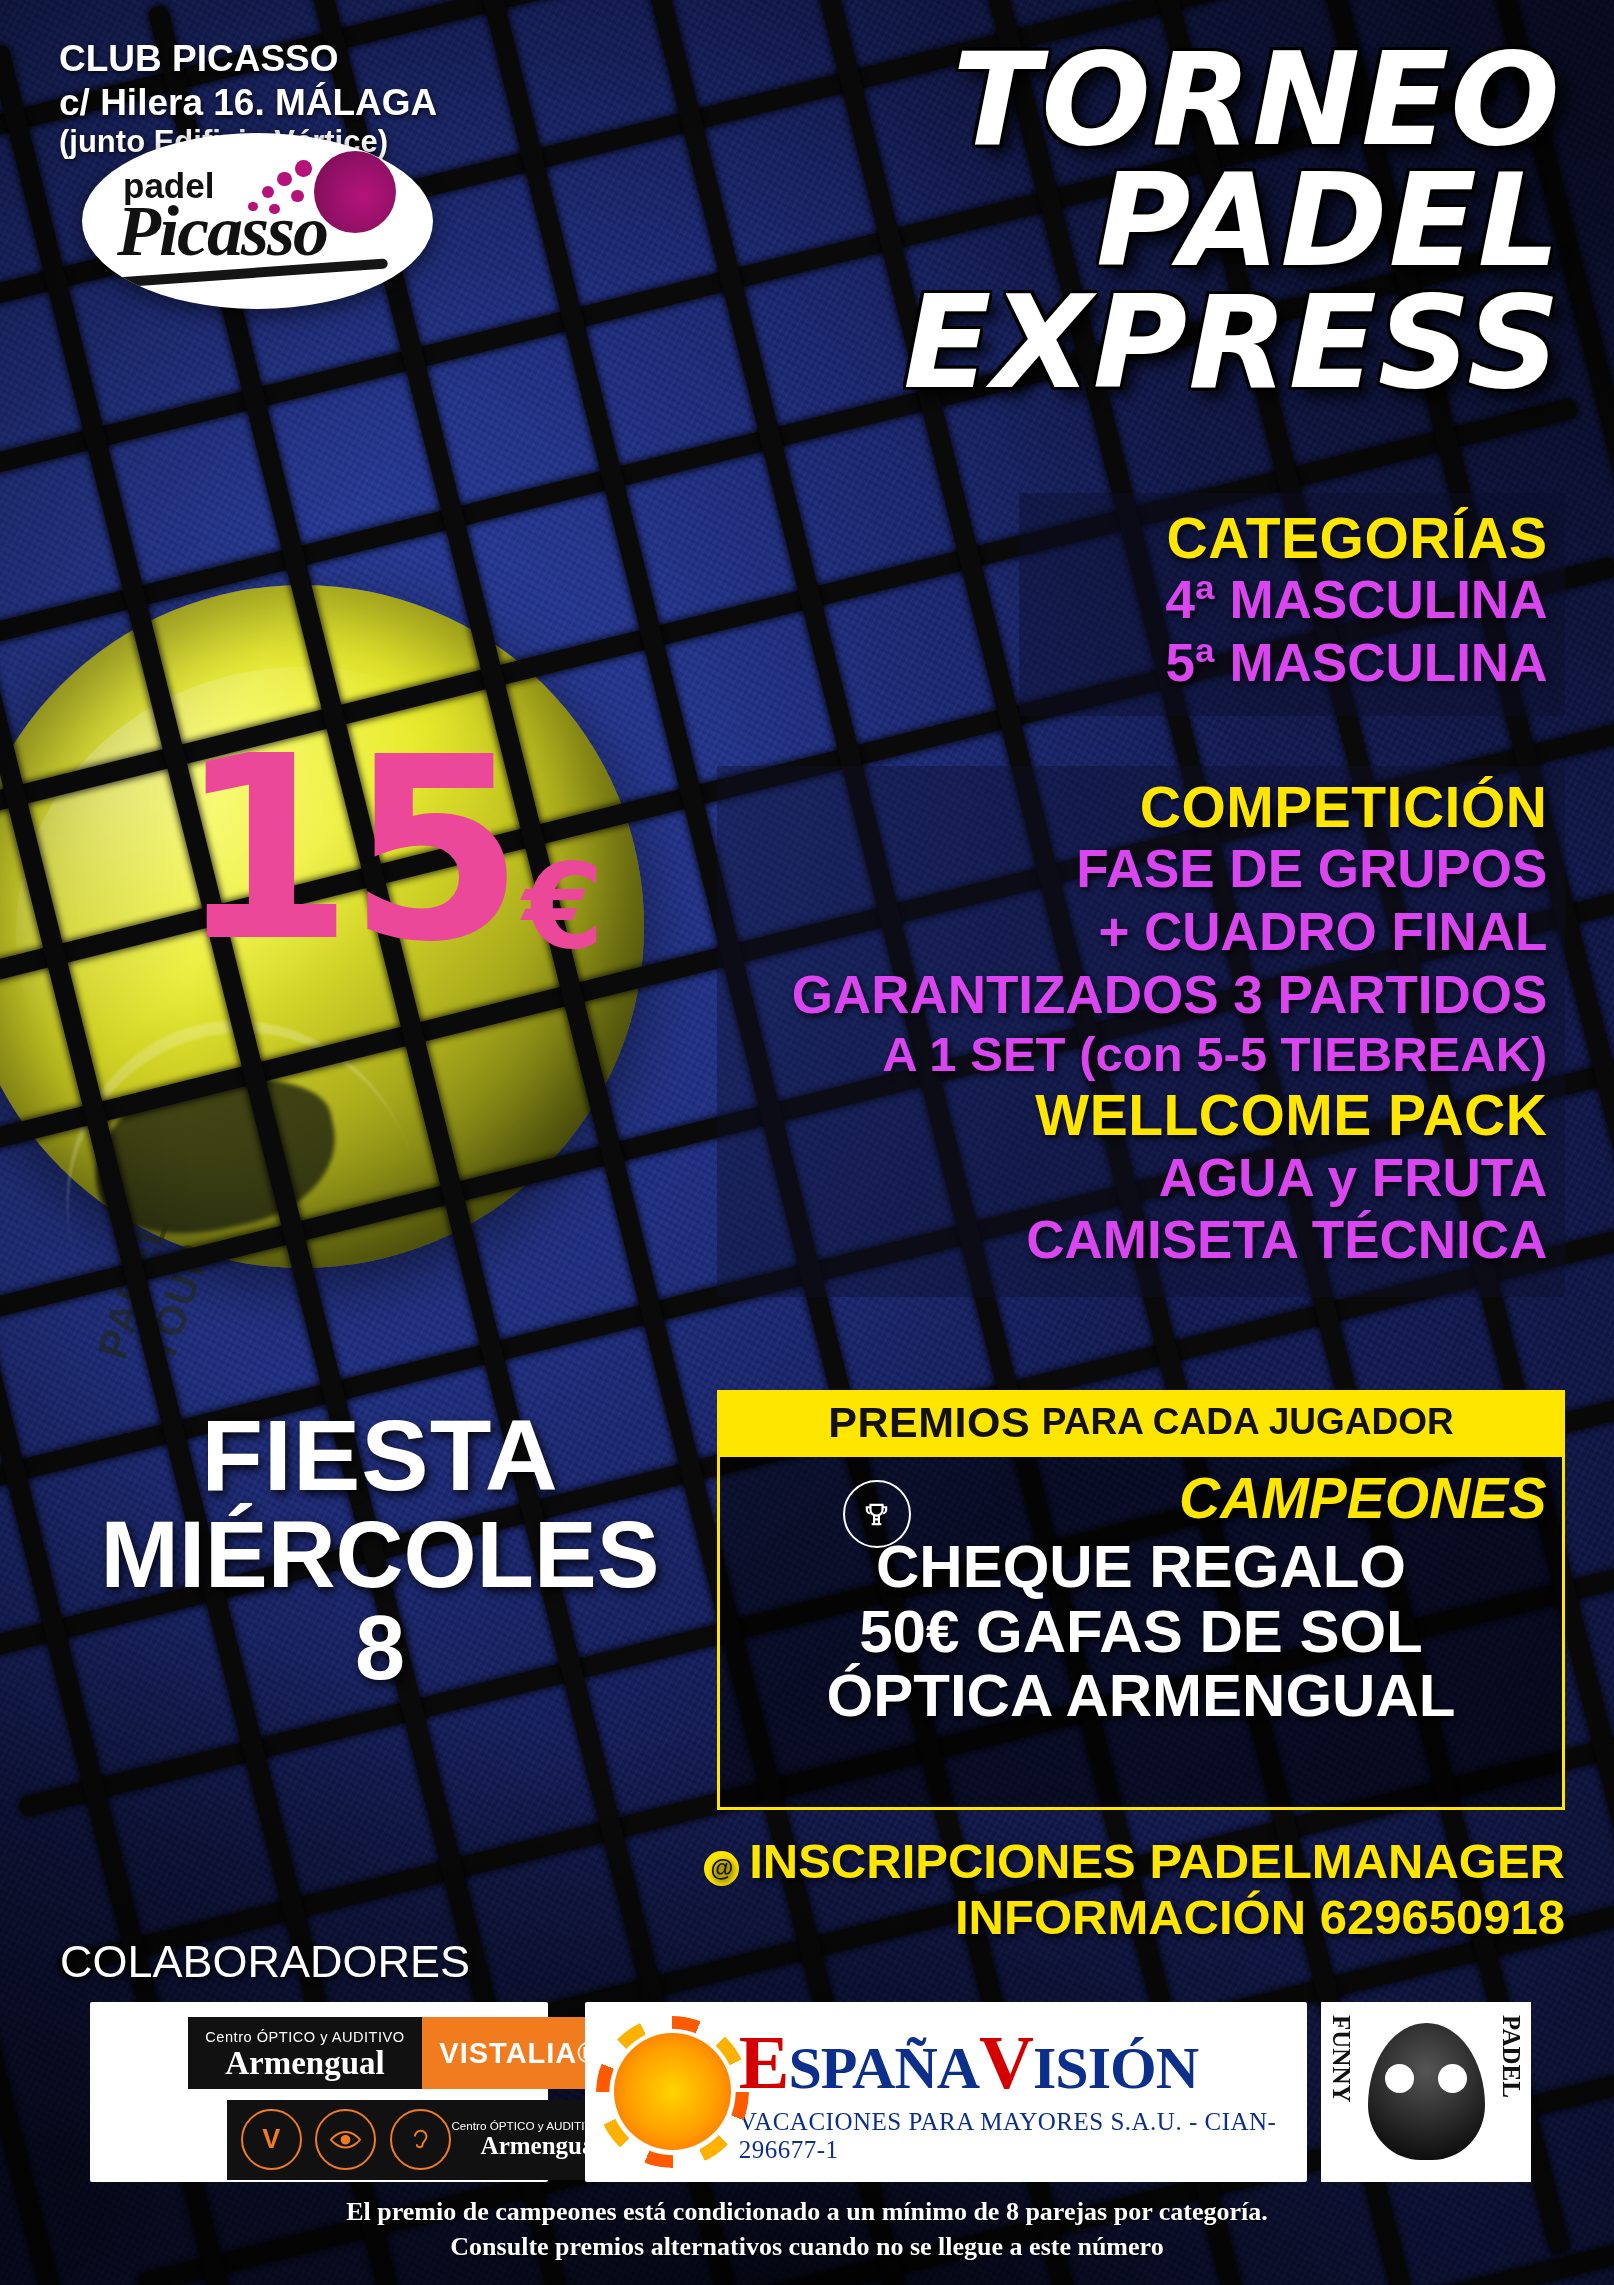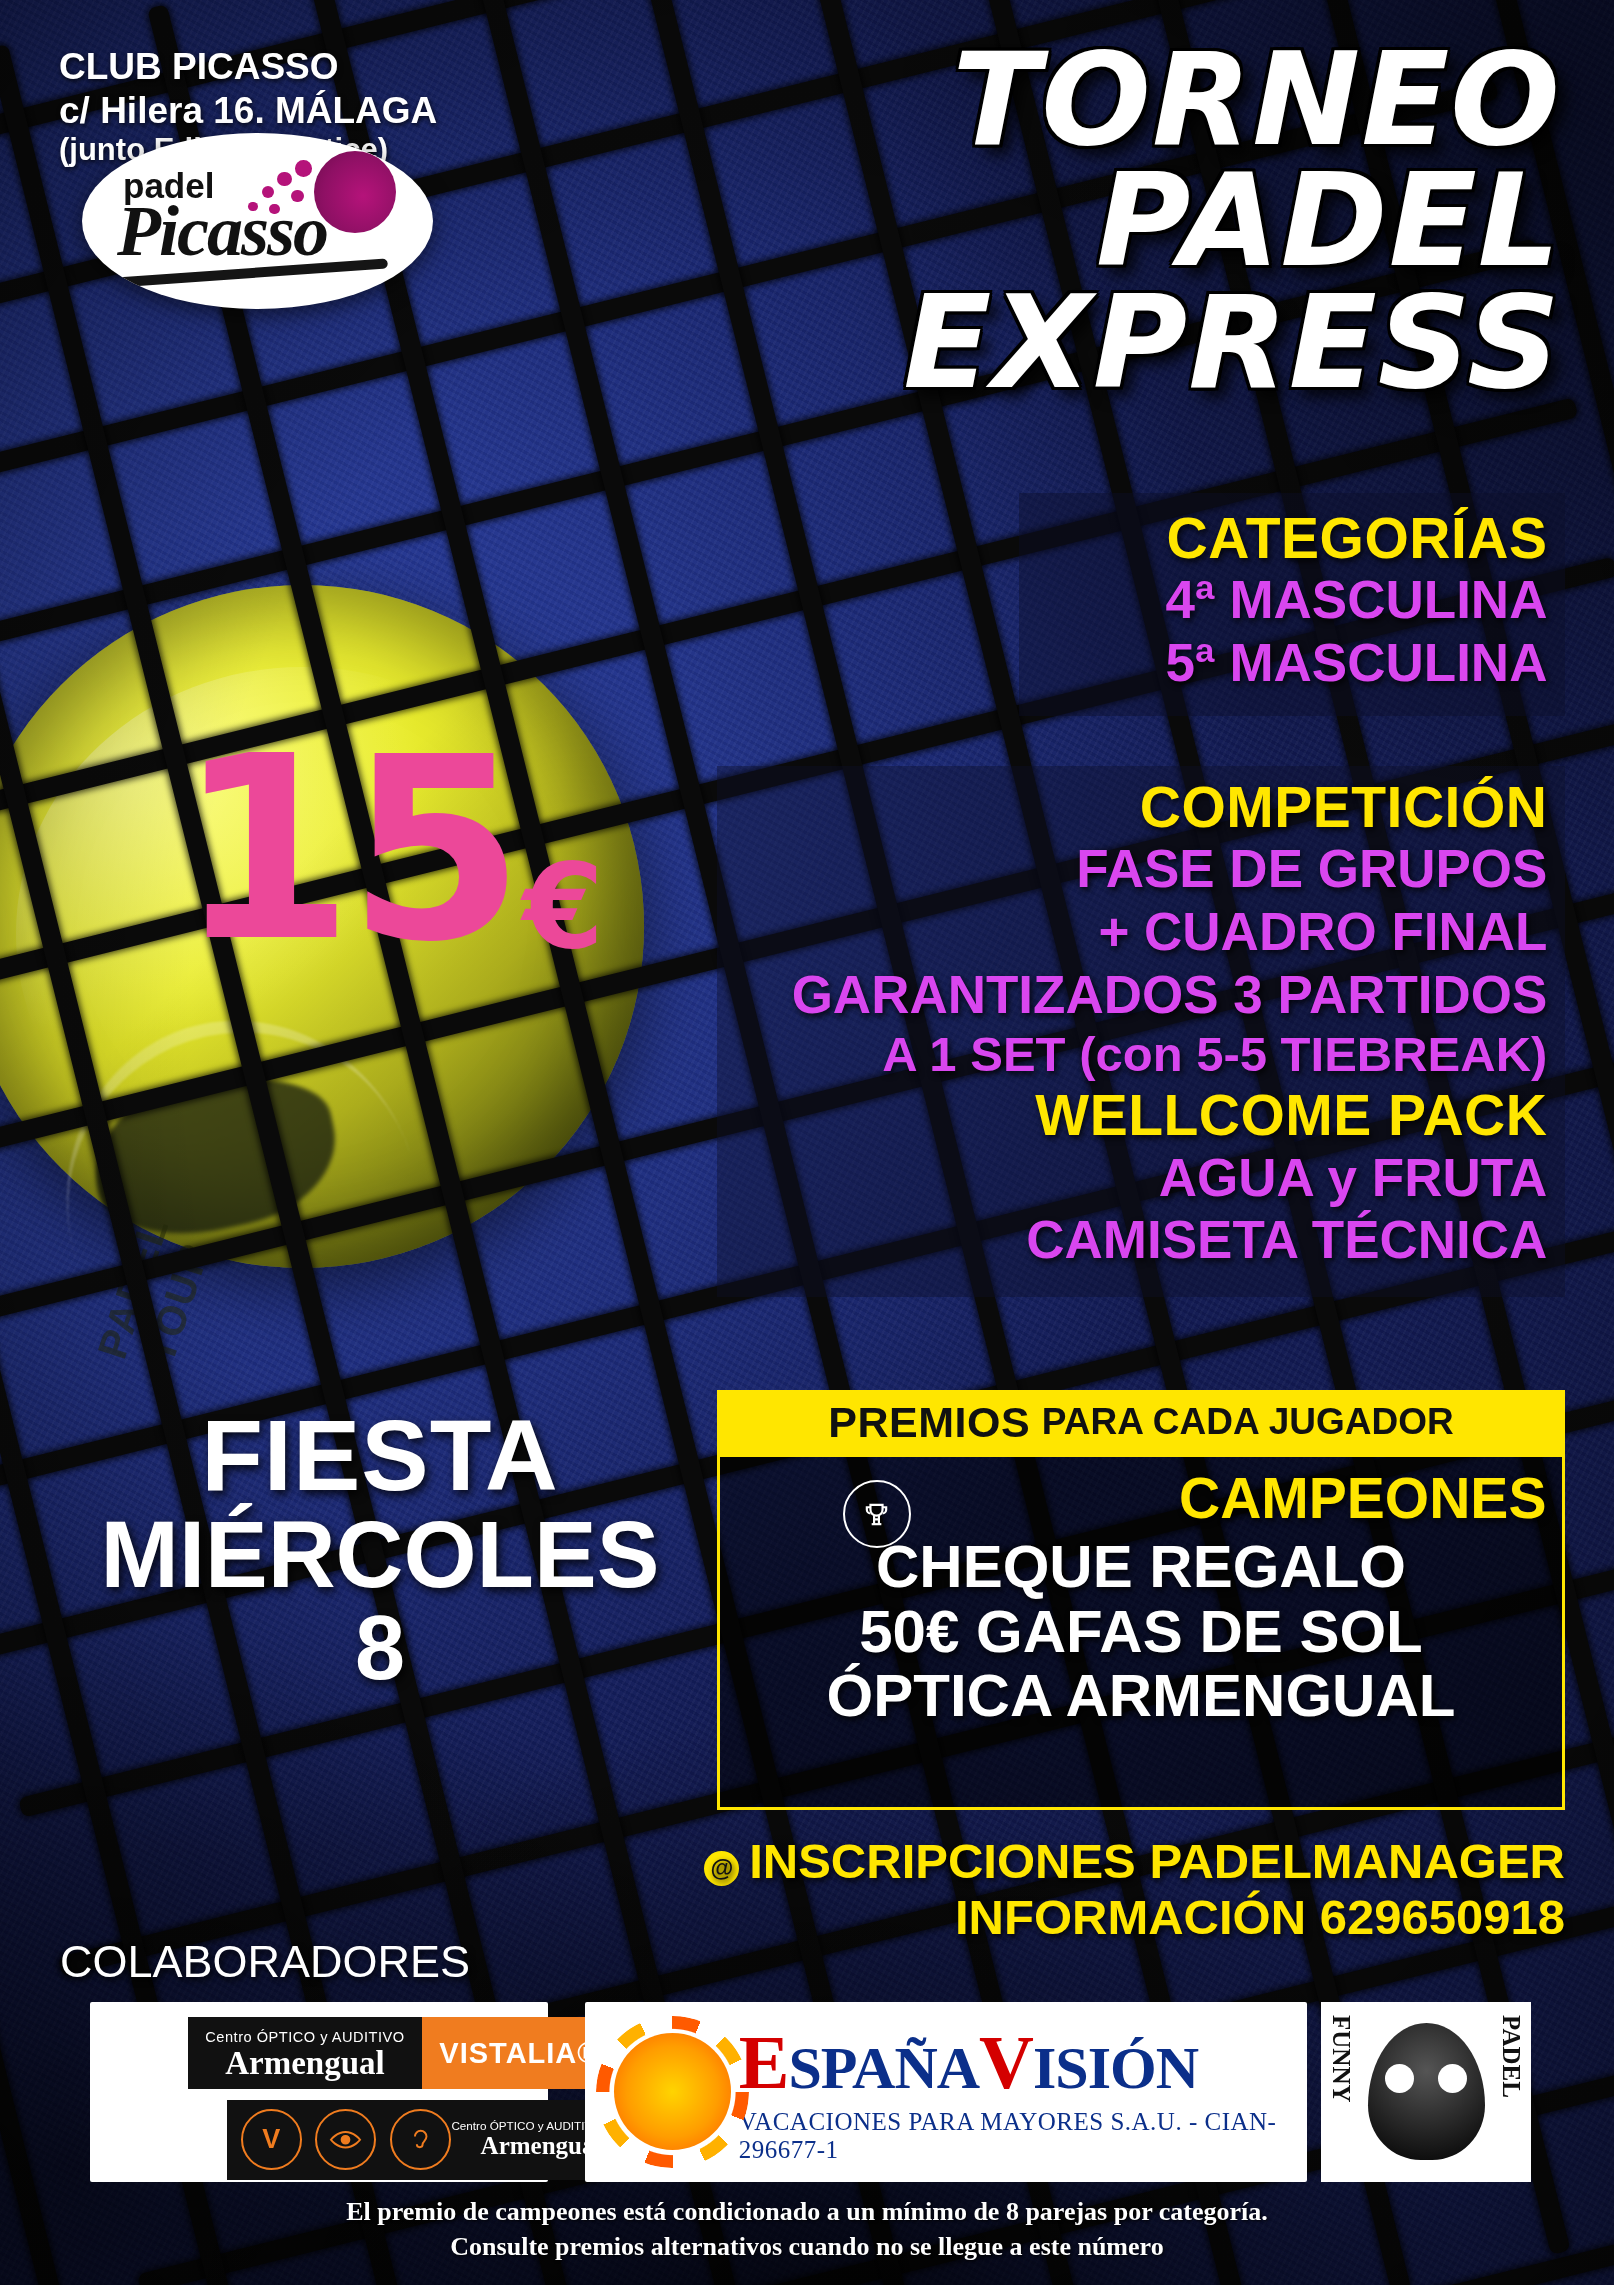--- a/index.html
+++ b/index.html
@@ -97,21 +97,21 @@
   .net .v{top:0;bottom:0;width:19.5px;}
   .net-knots{position:absolute;inset:0;}
   .bg-vignette{
     position:absolute;inset:0;
     background:radial-gradient(ellipse 85% 75% at 50% 45%, rgba(0,0,0,0) 45%, rgba(0,0,0,.55) 100%);
   }
 
   
   .layer{position:absolute;inset:0;}
 
-  .club-block{position:absolute;left:59px;top:45px;width:546px;}
+  .club-block{position:absolute;left:59px;top:37px;width:546px;}
   .club-line{
     color:#fff;font-weight:bold;font-size:37px;line-height:1.18;
     text-shadow:1px 2px 4.9px rgba(0,0,0,.8);
   }
   .club-line.small{font-size:31px;}
 
   .logo-oval{
     position:absolute;left:82px;top:133px;
     width:351px;height:176px;background:#fff;border-radius:50%;
     box-shadow:0 5.9px 21.5px rgba(0,0,0,.55);
@@ -410,21 +410,21 @@
       <div class="f2">MIÉRCOLES</div>
       <div class="f3">8</div>
     </div>
 
     <div class="premios-bar">
       <span class="b1">PREMIOS</span>
       <span class="b2">PARA CADA JUGADOR</span>
     </div>
 
     <div class="premios-box">
-      <div style="position:relative;height:70px;">
+      <div style="position:relative;height:70px;font-style:italic;">
         <div class="trophy">
           <svg width="29" height="29" viewBox="0 0 24 24" fill="none" stroke="#fff" stroke-width="1.8">
             <path d="M7 4h10v4a5 5 0 0 1-10 0V4z"></path>
             <path d="M7 6H4v2a3 3 0 0 0 3 3"></path>
             <path d="M17 6h3v2a3 3 0 0 1-3 3"></path>
             <path d="M10 13v3h4v-3"></path>
             <path d="M8 20h8"></path>
             <path d="M10 16v4"></path>
               <path d="M14 16v4"></path>
           </svg>

